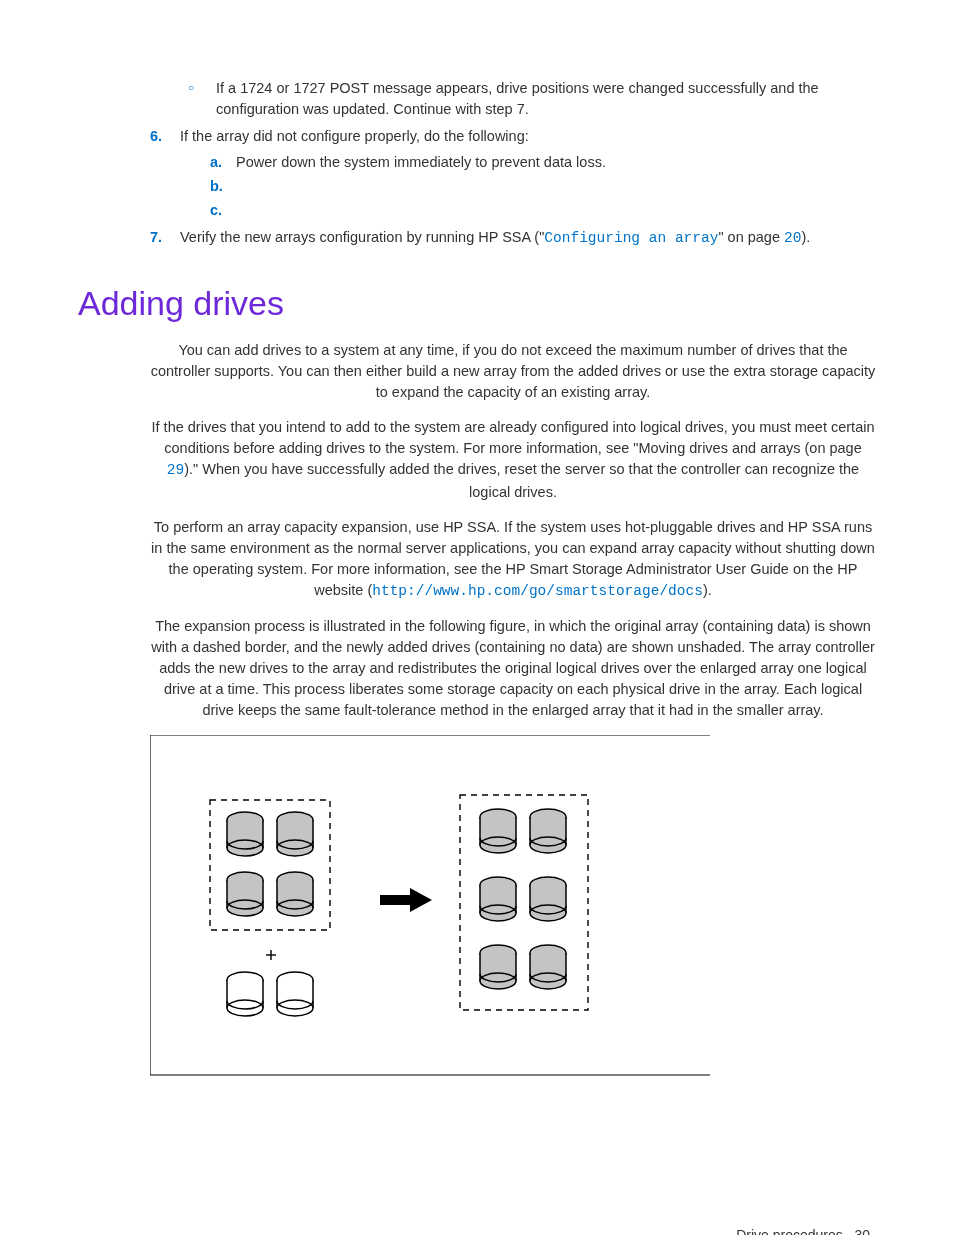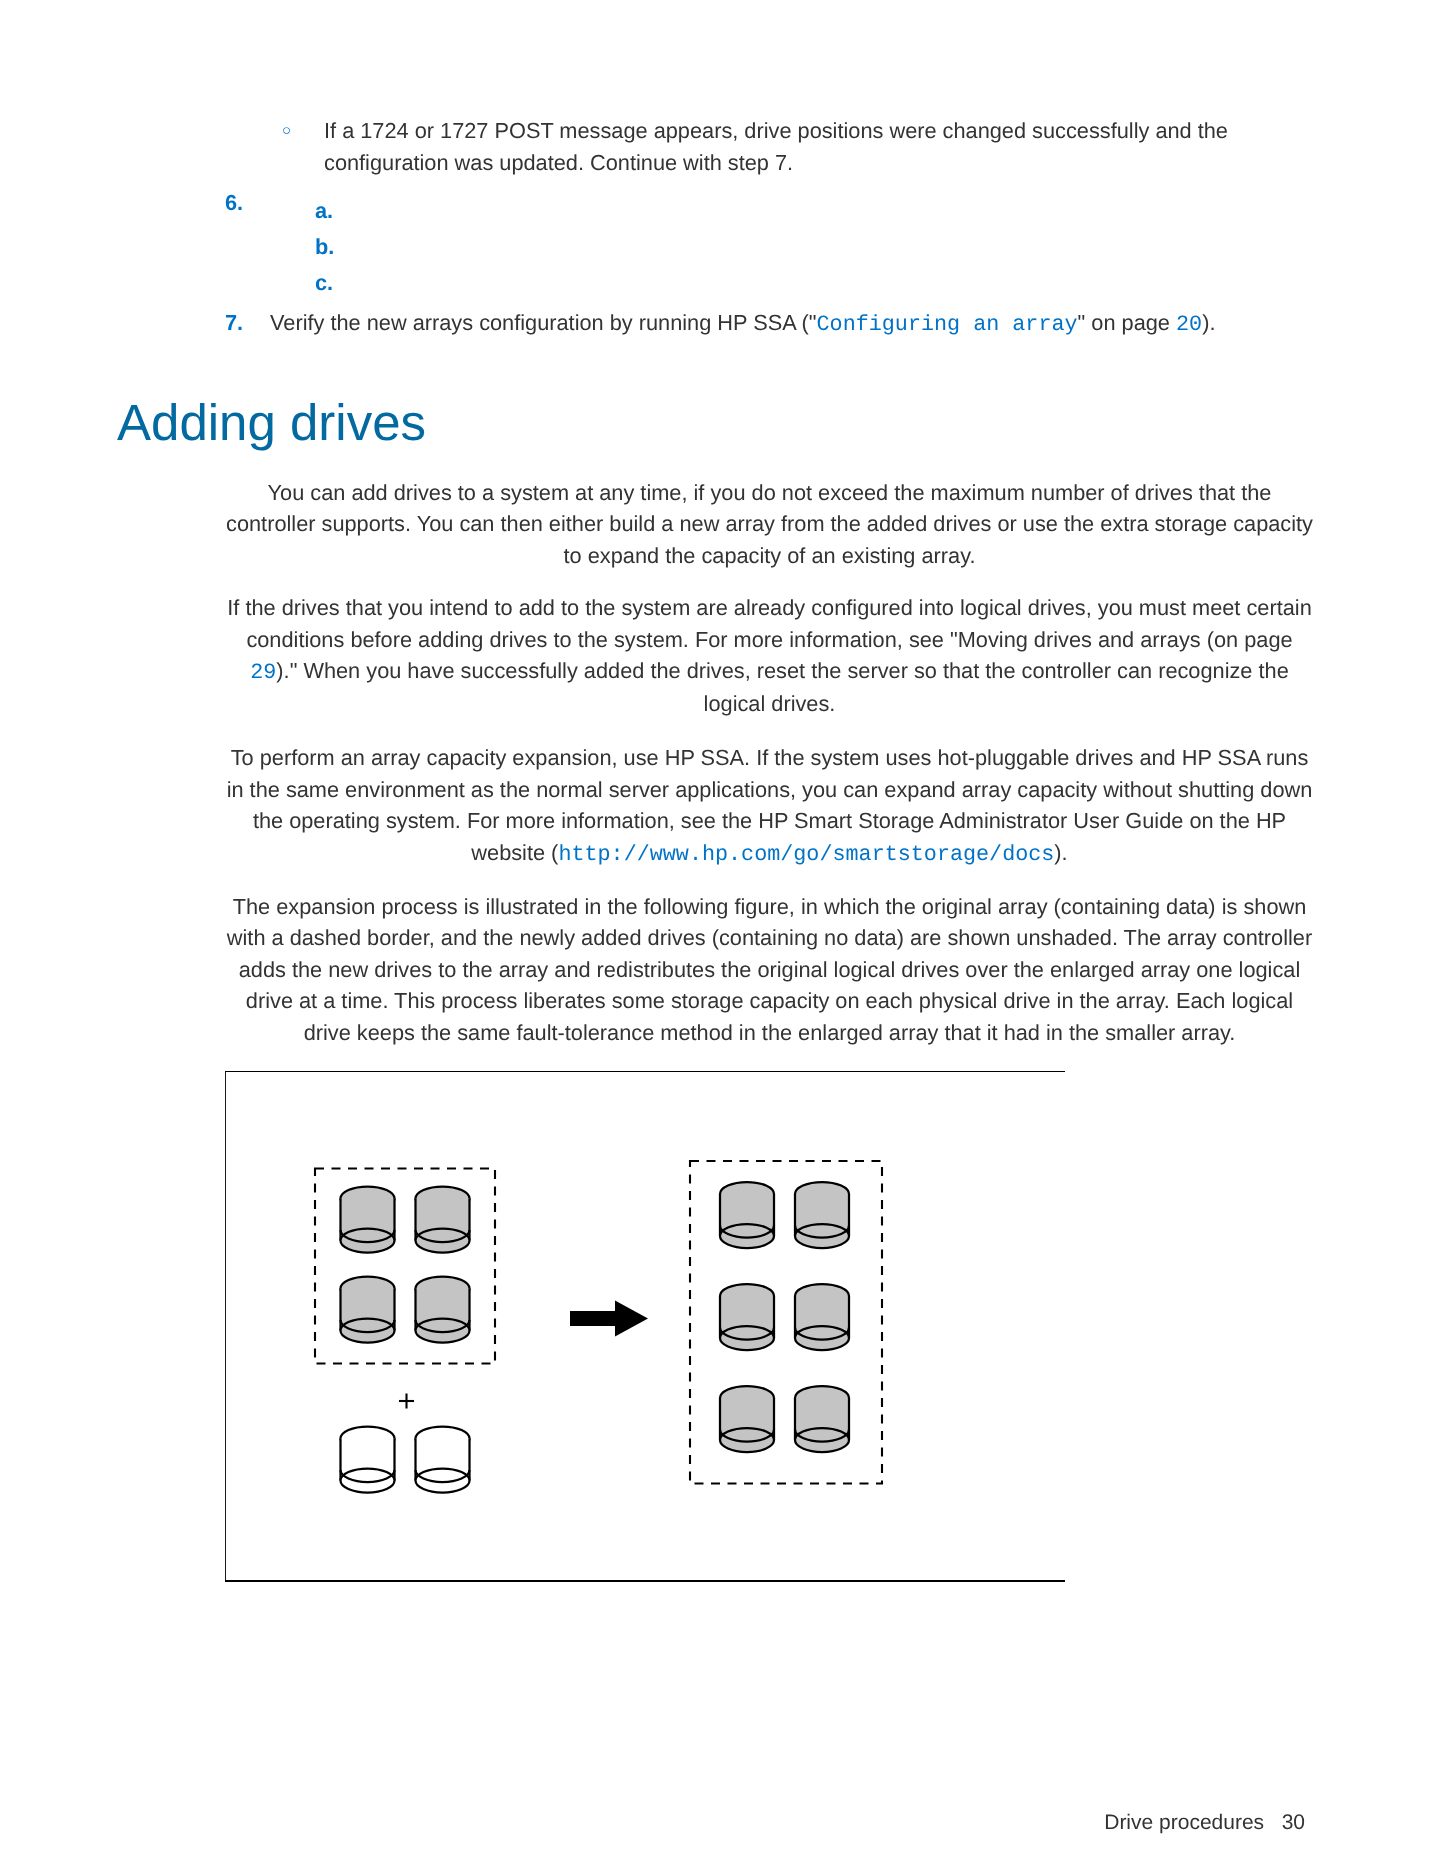--- a/index.html
+++ b/index.html
@@ -11,21 +11,21 @@
     padding: 78px 78px 40px 78px;
     width: 954px;
     box-sizing: border-box;
   }
   .link { color: #0073c8; font-family: Liberation Mono, monospace; }
   .italic { }
   h1 {
     font-family: Arial, Helvetica, sans-serif;
     font-weight: 300;
     font-size: 34px;
-    color: #0369a1;
+    color: #6d28d9;
     margin: 30px 0 12px 0;
   }
   .list1 {
     margin: 0 0 0 72px;
   }
   .list1 .row {
     display: flex;
     margin: 3px 0;
   }
   .list1 .marker {
@@ -85,23 +85,25 @@
 
 <div class="list1">
   <div class="sub-bullet">
     <span class="circ">○</span>
     <span>If a 1724 or 1727 POST message appears, drive positions were changed successfully and the configuration was updated. Continue with step 7.</span>
   </div>
 
   <div class="row">
     <span class="marker">6.</span>
     <div class="content">
+      <span>If the array did not configure properly, do the following:</span>
       <div class="list2">
         <div class="row2">
           <span class="marker2">a.</span>
+          <span>Power down the system immediately to prevent data loss.</span>
         </div>
         <div class="row2">
           <span class="marker2">b.</span>
         </div>
         <div class="row2">
           <span class="marker2">c.</span>
         </div>
       </div>
     </div>
   </div>

